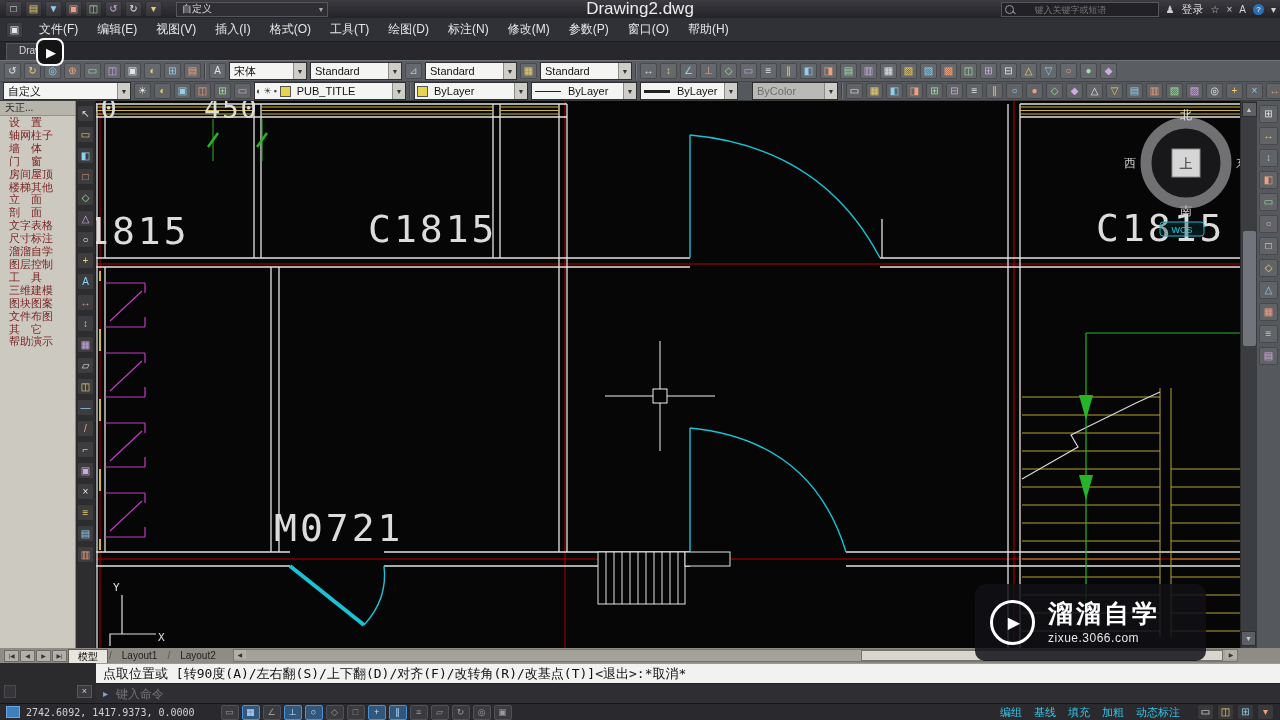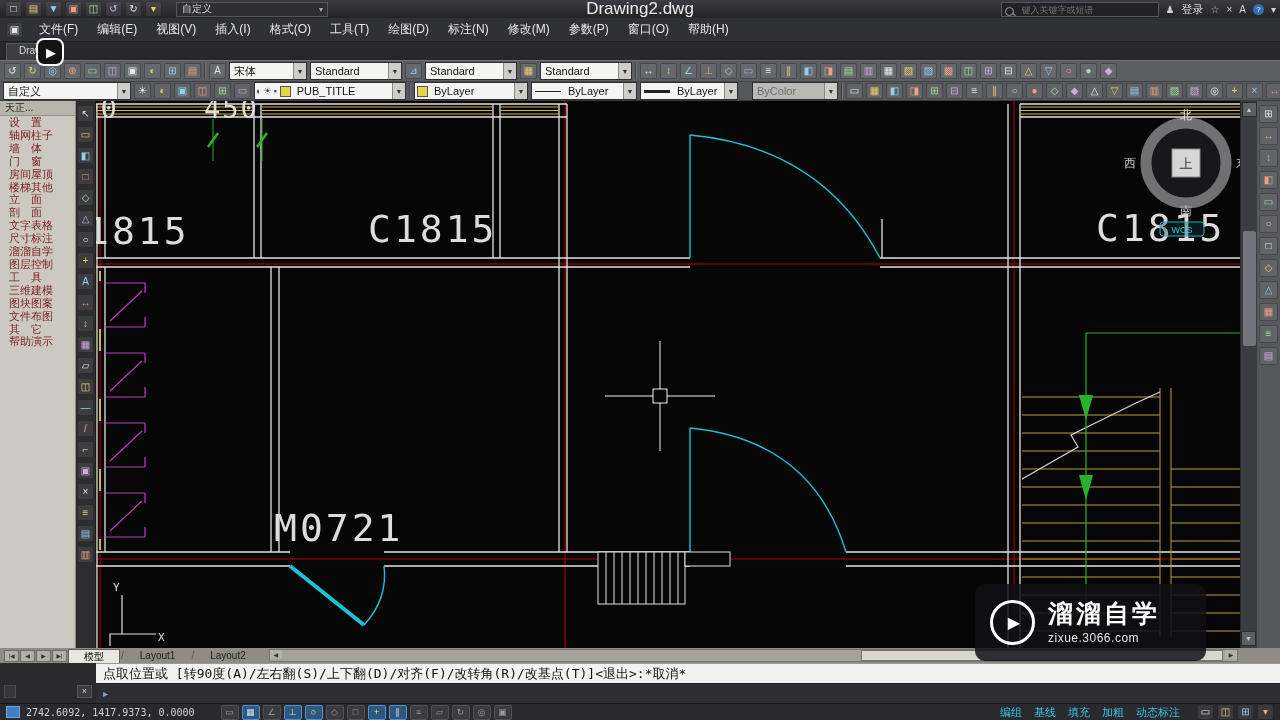--- a/index.html
+++ b/index.html
@@ -15,21 +15,21 @@
   .ticon{width:15px;height:14px;display:flex;align-items:center;justify-content:center;
          font-size:10px;line-height:1;background:rgba(255,255,255,.07);
          border:1px solid rgba(0,0,0,.28);border-radius:2px;flex:none;}
   #tb-workspace{margin-left:14px;width:150px;height:13px;background:#2e2e33;border:1px solid #56565d;
                 display:flex;align-items:center;font-size:10px;color:#d8d8d8;}
   #tb-workspace .ct{flex:1;padding:0 5px;}
   #tb-workspace .ca{width:12px;text-align:center;font-size:7px;color:#aaa;}
   #tb-title{position:absolute;left:0;right:0;text-align:center;color:#ececec;font-size:17px;pointer-events:none;}
   #tb-right{position:absolute;right:4px;top:2px;display:flex;align-items:center;gap:7px;}
   #tb-search{width:150px;height:13px;background:#222226;border:1px solid #55555c;
-             display:flex;align-items:flex-end;padding:0 3px;gap:6px;}
+             display:flex;align-items:center;padding:0 3px;gap:19px;}
   #tb-search input{flex:1;background:transparent;border:0;outline:0;color:#9a9aa0;font-size:9px;
                    font-family:"Liberation Sans",sans-serif;}
   .mag{width:7px;height:7px;border:1px solid #9a9aa0;border-radius:50%;position:relative;flex:none;}
   .mag::after{content:"";position:absolute;left:6px;top:6px;width:4px;height:1px;background:#9a9aa0;transform:rotate(45deg);}
   .tb-mini{color:#cfcfd4;font-size:10px;line-height:1;}
   .help-dot{width:11px;height:11px;border-radius:50%;background:#2f6fb4;color:#fff;font-size:8px;
             display:flex;align-items:center;justify-content:center;}
 
   
   #menubar{left:0;top:18px;width:1280px;height:24px;background:#303037;border-bottom:1px solid #1d1d21;
@@ -81,21 +81,21 @@
   .sbtn{width:15px;height:15px;margin:1px auto;background:#5c5f64;color:#c8c8c8;font-size:7px;
         display:flex;align-items:center;justify-content:center;border:1px solid #2d2d2f;box-sizing:border-box;}
   #vthumb{position:absolute;left:2px;top:130px;width:13px;height:115px;background:#71747a;border-radius:2px;}
   #vdown{position:absolute;left:0px;bottom:1px;}
 
   
   #tabsrow{left:0;top:648px;width:1240px;height:15px;background:#8f8c85;display:flex;align-items:center;
            font-size:10px;color:#222;padding-left:4px;box-sizing:border-box;}
   .tnav{width:15px;height:12px;background:#b3b0a9;border:1px solid #6d6b65;font-size:6px;color:#333;
         display:flex;align-items:center;justify-content:center;margin-right:1px;box-sizing:border-box;}
-  .tab{padding:0 15px;height:13px;line-height:13px;}
+  .tab{padding:0 9px;height:13px;line-height:13px;}
   .tab.active{background:#e9e6df;border:1px solid #5f5d57;border-bottom:0;color:#000;}
   .tabsep{color:#555;padding:0 1px;}
   #hscroll{flex:1;height:11px;background:#a5a29b;border:1px solid #77756f;margin:0 2px 0 8px;position:relative;}
   #hthumb{position:absolute;right:14px;top:0;height:9px;width:360px;background:#d9d6cf;border:1px solid #77756f;}
   .harrow{position:absolute;top:0;width:12px;height:9px;background:#b3b0a9;color:#333;font-size:6px;
           display:flex;align-items:center;justify-content:center;}
   #tabscorner{left:1240px;top:648px;width:40px;height:15px;background:#8f8c85;}
 
   
   #cmdleft{left:0;top:663px;width:96px;height:40px;background:#2b2b2e;}
@@ -518,20 +518,21 @@
 </div>
 <div id="tabscorner" class="abs"></div>
 
 <div id="cmdleft" class="abs">
   <div id="cmd-grip"></div>
   <div id="cmd-close">×</div>
 </div>
 <div id="cmdhist" class="abs">点取位置或  [转90度(A)/左右翻(S)/上下翻(D)/对齐(F)/改转角(R)/改基点(T)]&lt;退出&gt;:*取消*</div>
 <div id="cmdinput" class="abs">
   <span class="kicon">▸</span>
+  <input placeholder="键入命令" style="">
 </div>
 
 <div id="statusbar" class="abs">
   <span id="sb-chip"></span>
   <span id="sb-coords">2742.6092, 1417.9373, 0.0000</span>
   <span id="sb-snaps" style="display:flex;gap:3px">
       <div class="snap">▭</div>
       <div class="snap on">▦</div>
       <div class="snap">∠</div>
       <div class="snap on">⊥</div>

